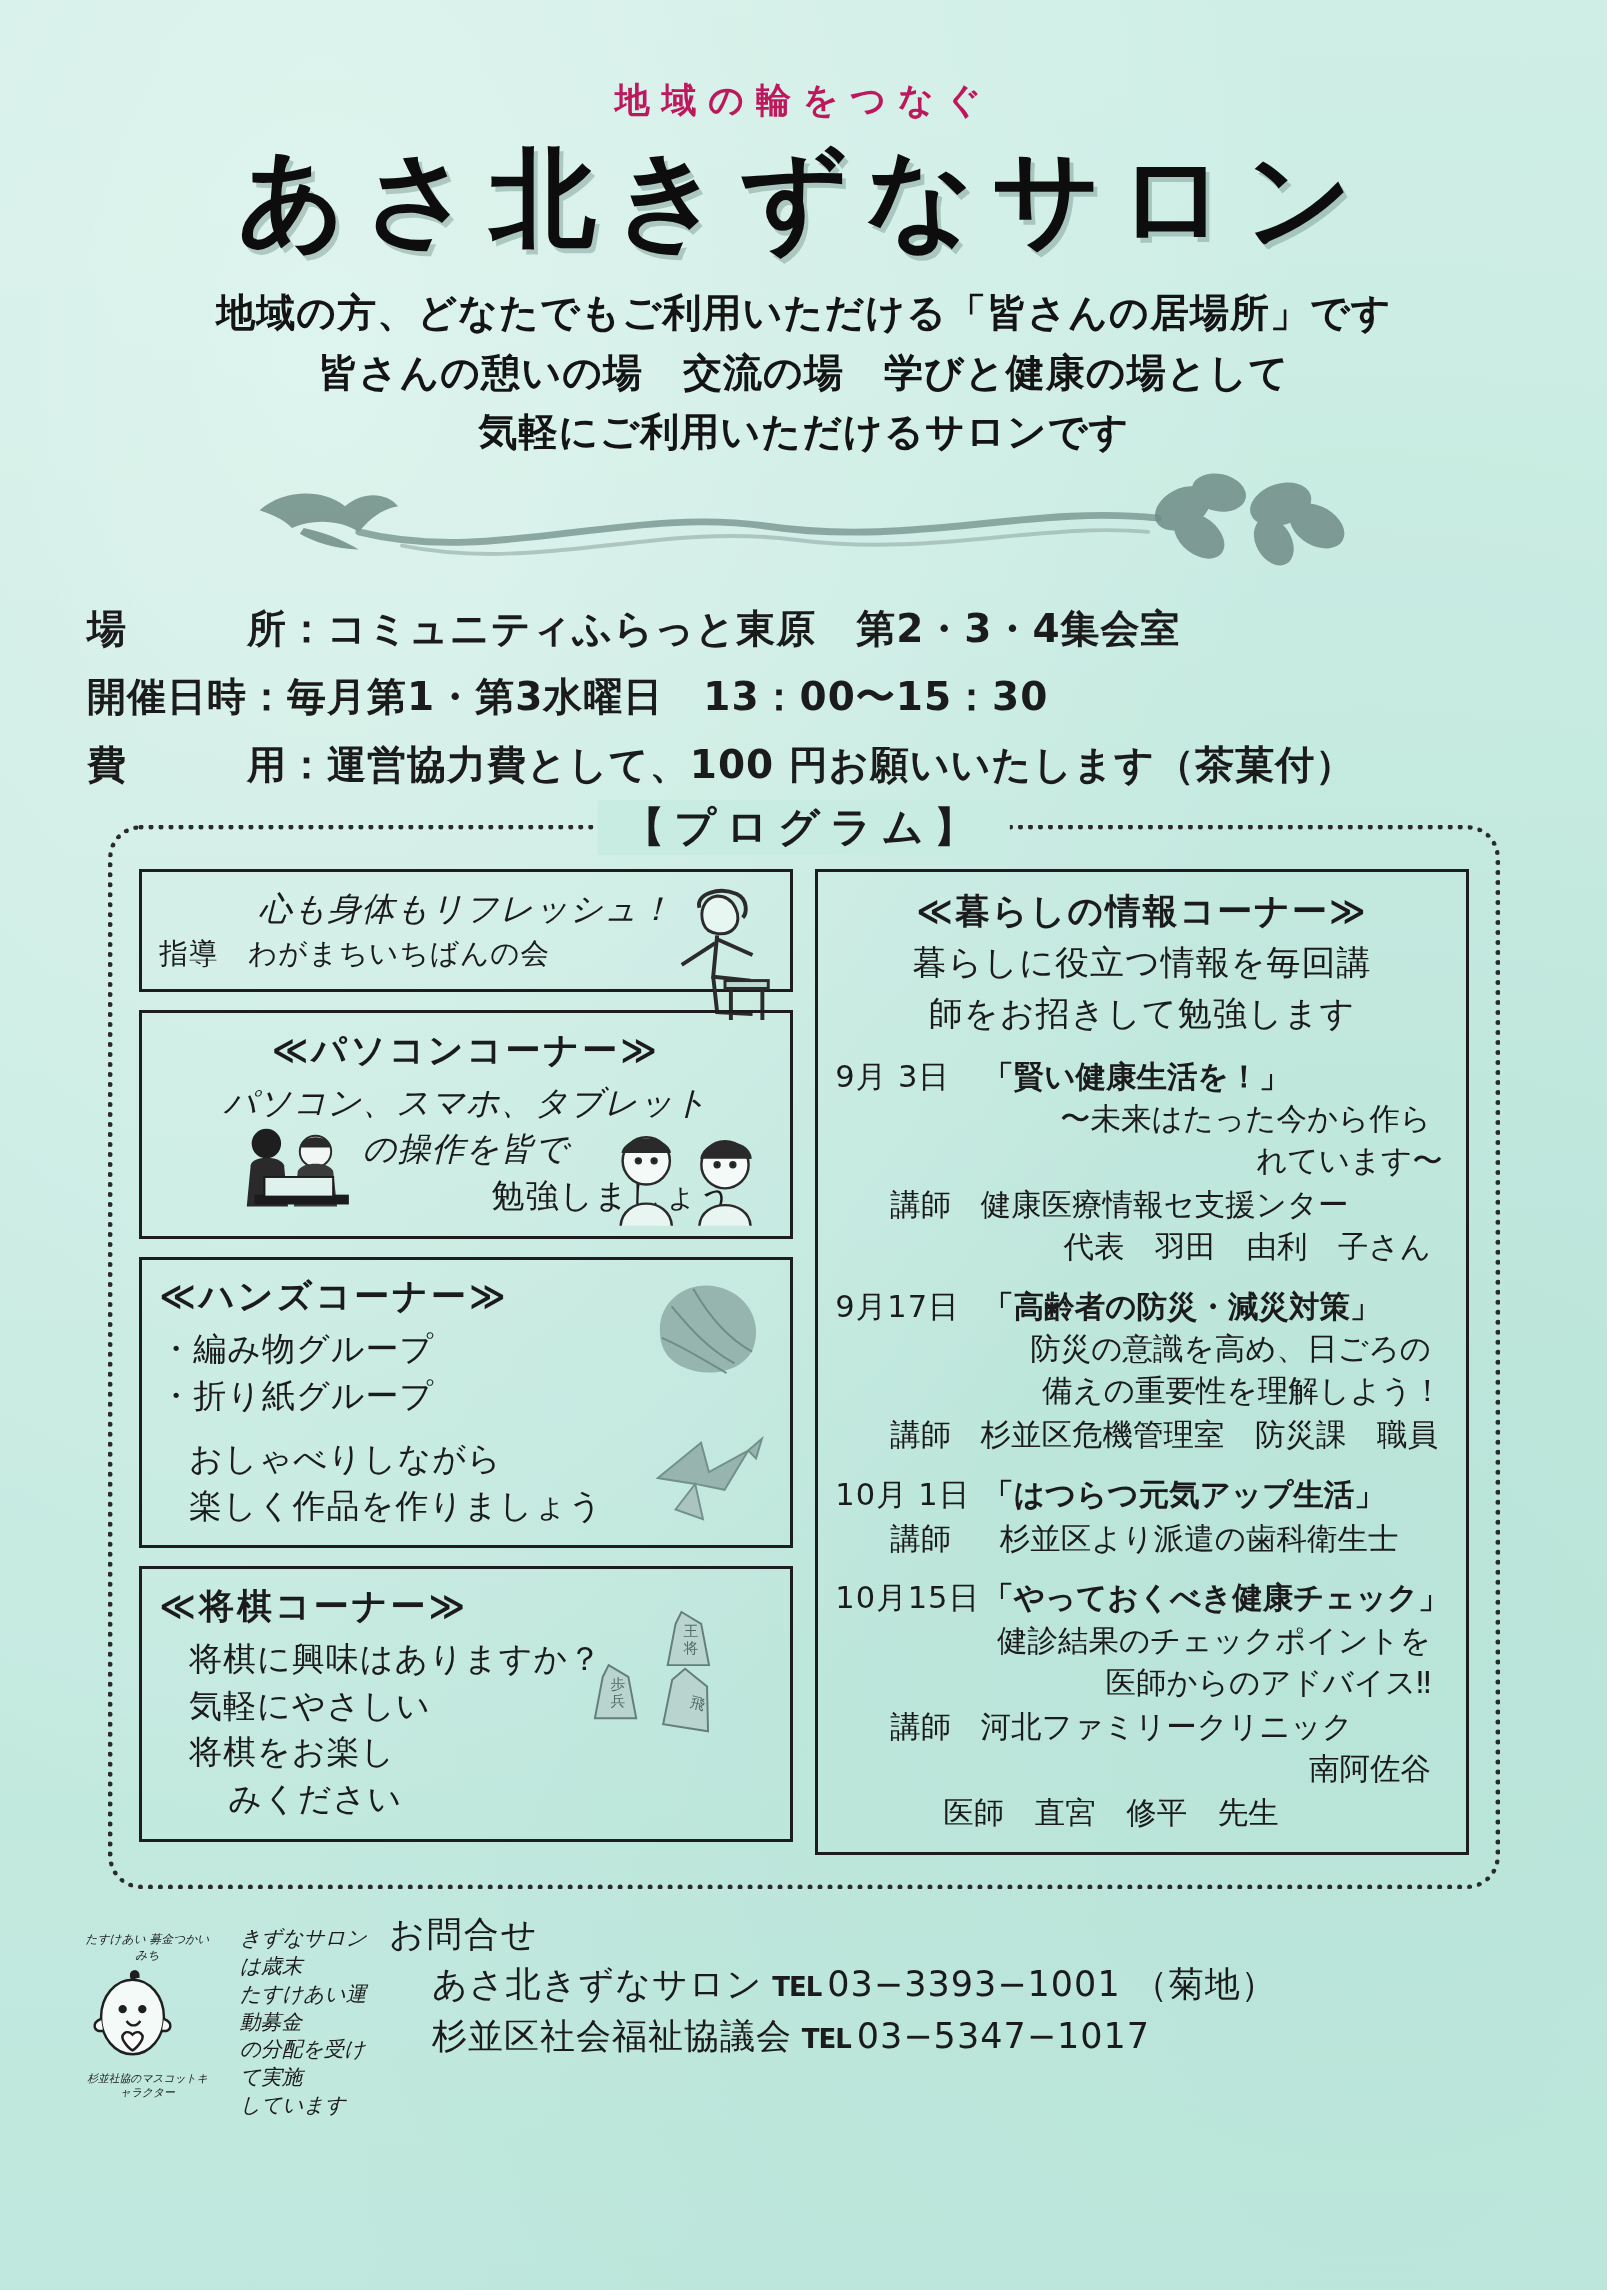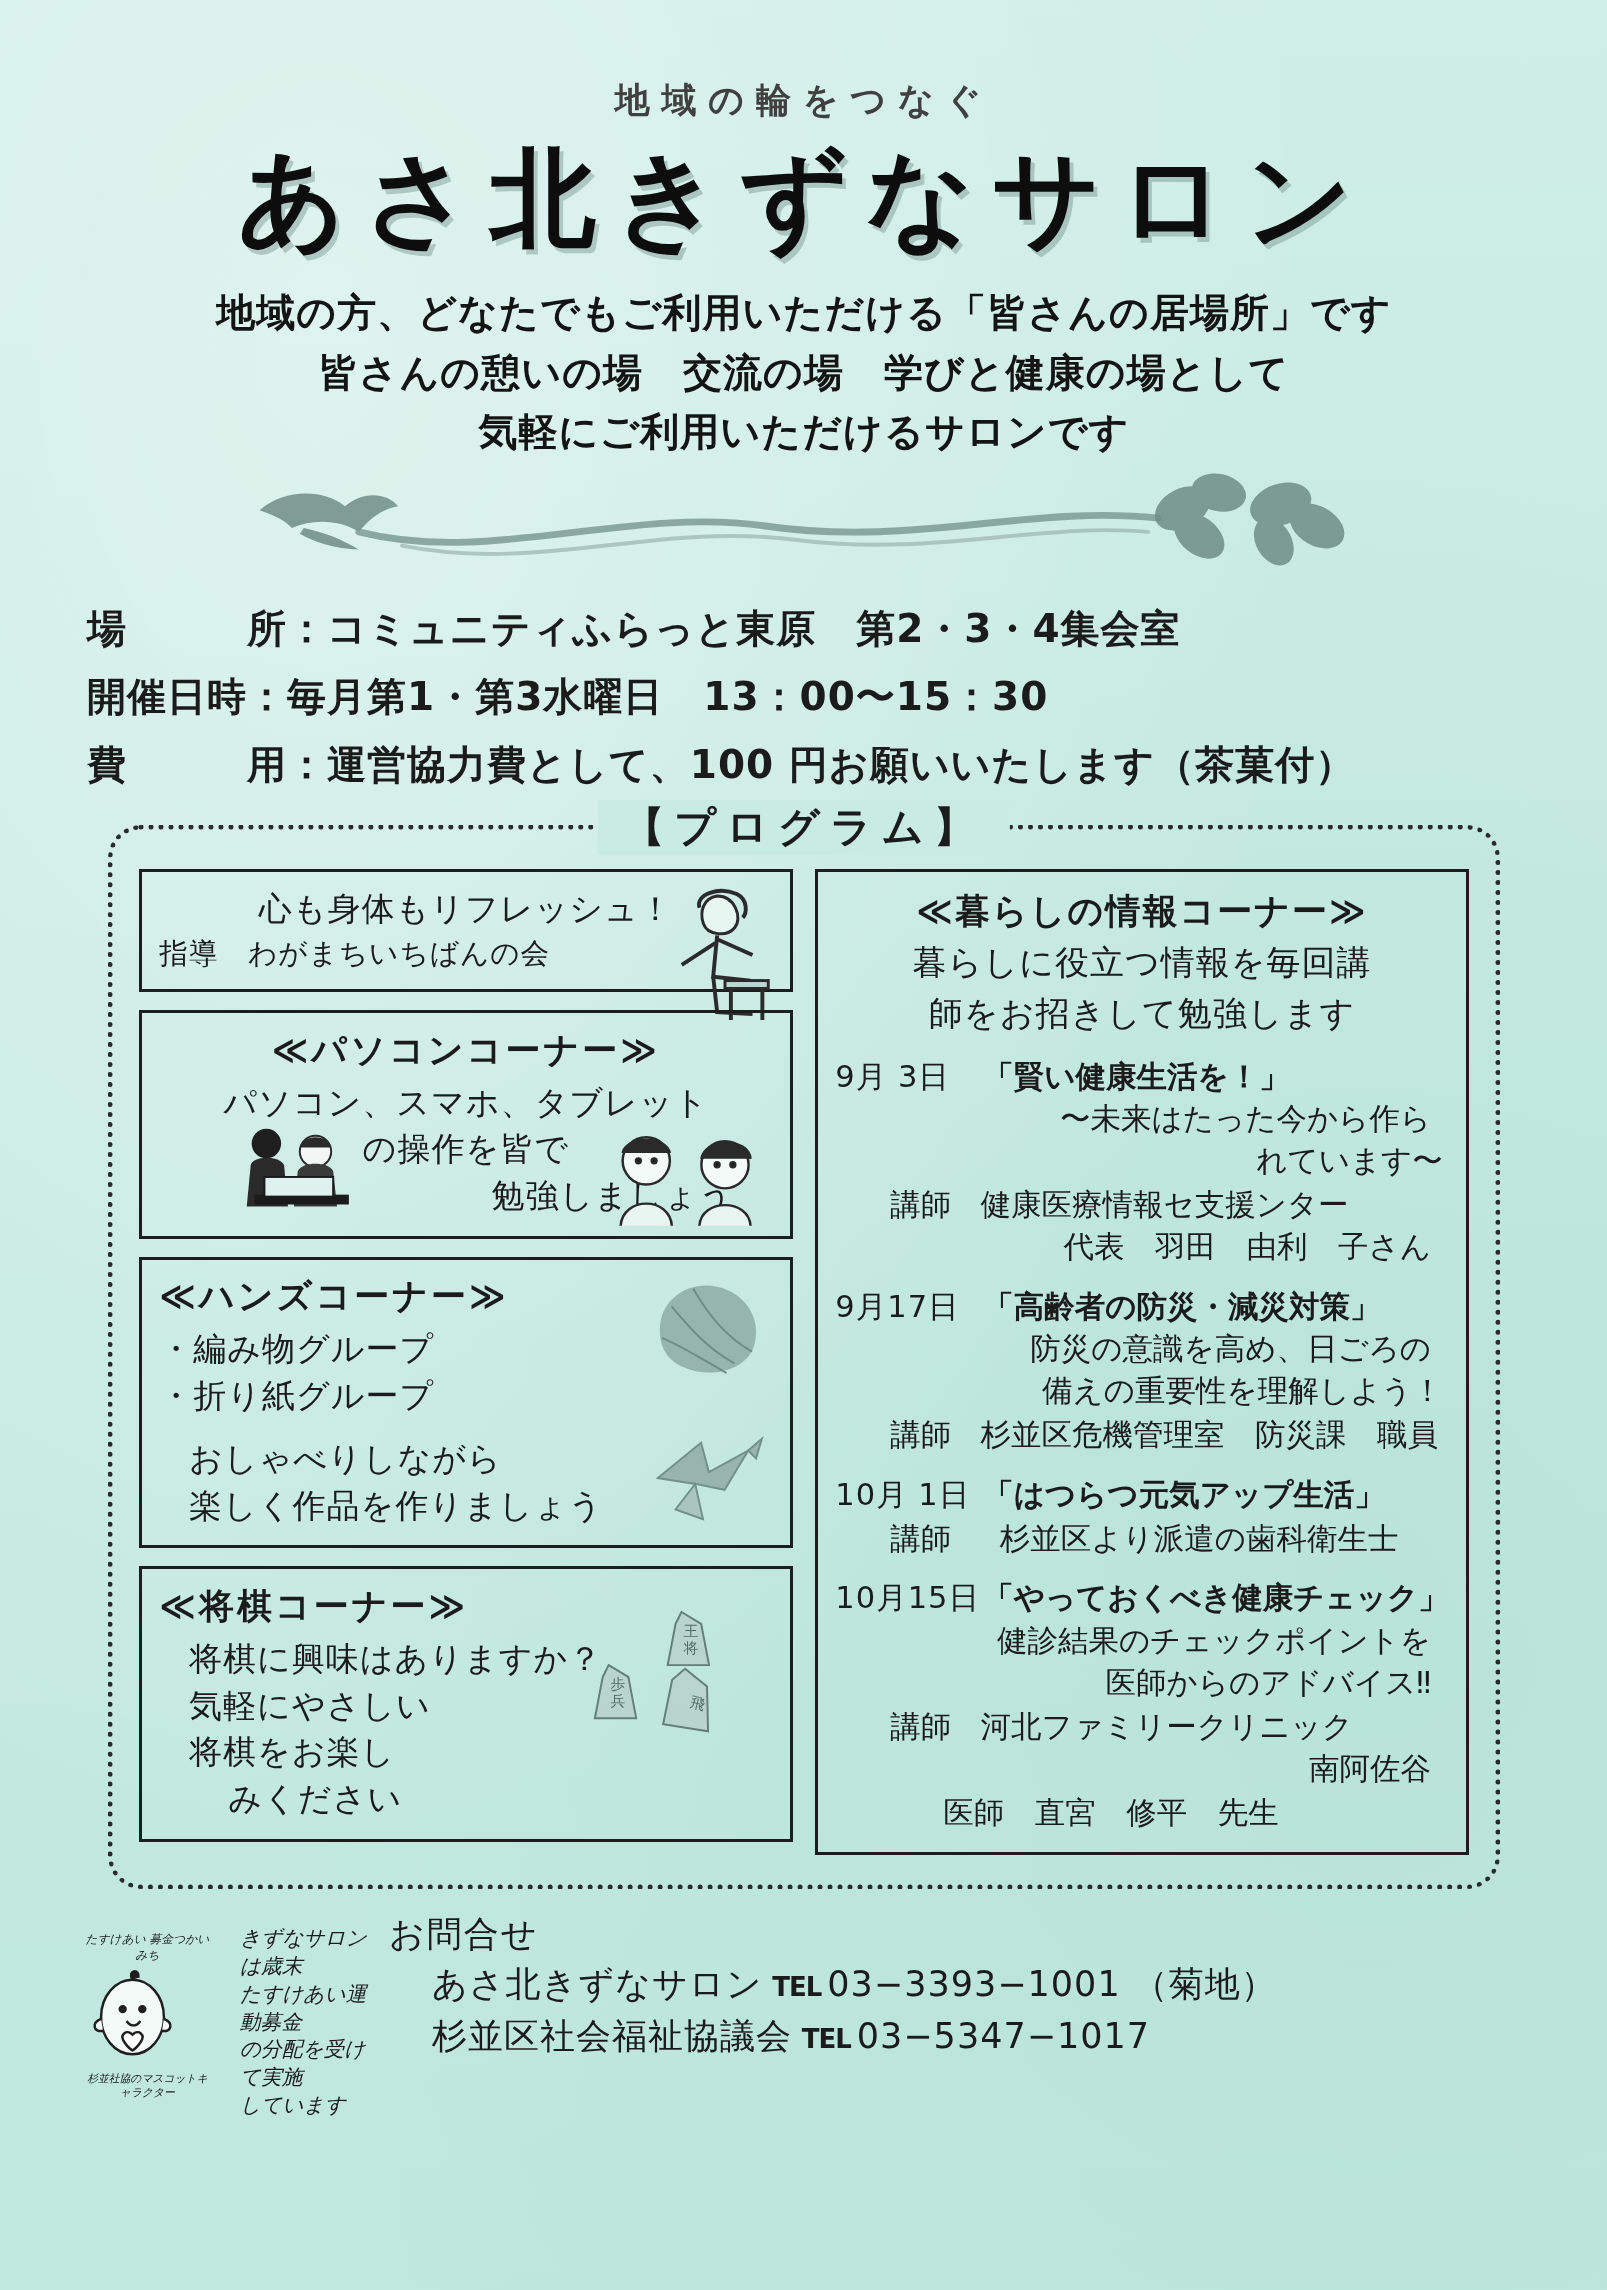--- a/index.html
+++ b/index.html
@@ -31,21 +31,21 @@
     padding: 0;
   }
   .center { text-align: center; }
 
   
   .kicker {
     margin-top: 77px;
     font-size: 35px;
     letter-spacing: 11.8px;
     font-weight: 700;
-    color: #404040;
+    color: #be185d;
     text-align: center;
     font-family: "DejaVu Sans", sans-serif;
   }
   .main-title {
     margin-top: 13.8px;
     text-align: center;
     font-size: 106px;
     font-weight: 800;
     letter-spacing: 17.7px;
     color: #0d0d0d;
@@ -121,21 +121,21 @@
     letter-spacing: 3px;
     margin-bottom: 5.9px;
   }
   .panel-head.center { text-align: center; }
   .panel-line {
     font-size: 33px;
     line-height: 1.42;
     letter-spacing: 1px;
   }
   .panel-line.small { font-size: 28.6px; }
-  .panel-line.center { text-align: center; }
+  .panel-line.center { text-align: center; font-style: italic; }
   .panel-line.indentright { text-align: right; padding-right: 39px; }
 
   
   .with-fig { position: relative; }
   .fig {
     position: absolute;
     pointer-events: none;
   }
 
   

